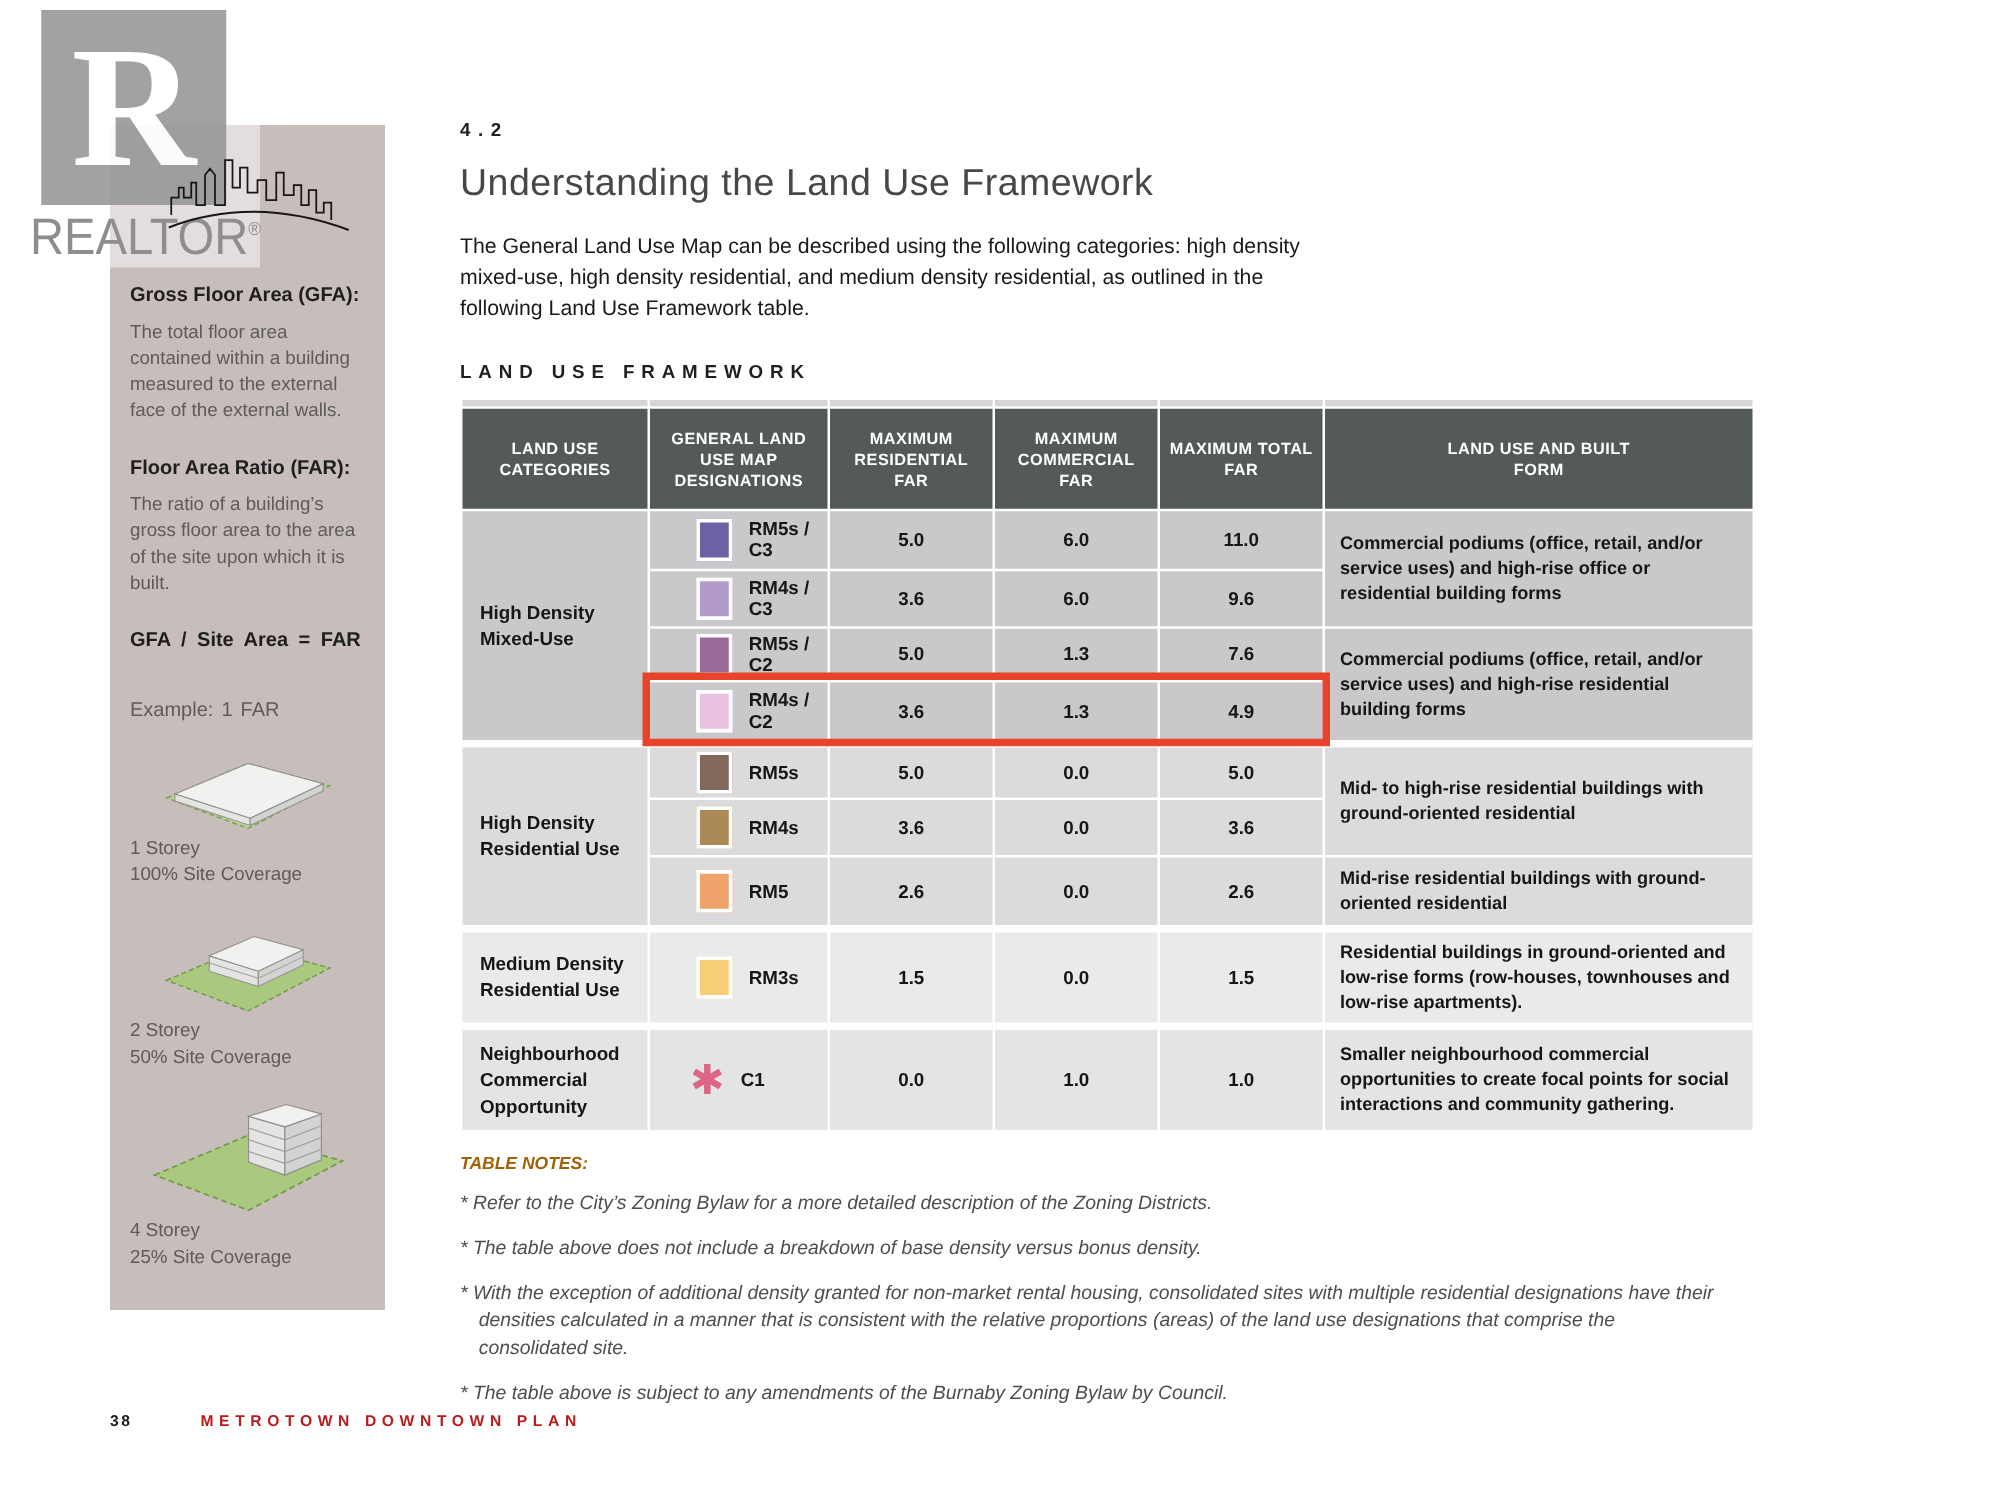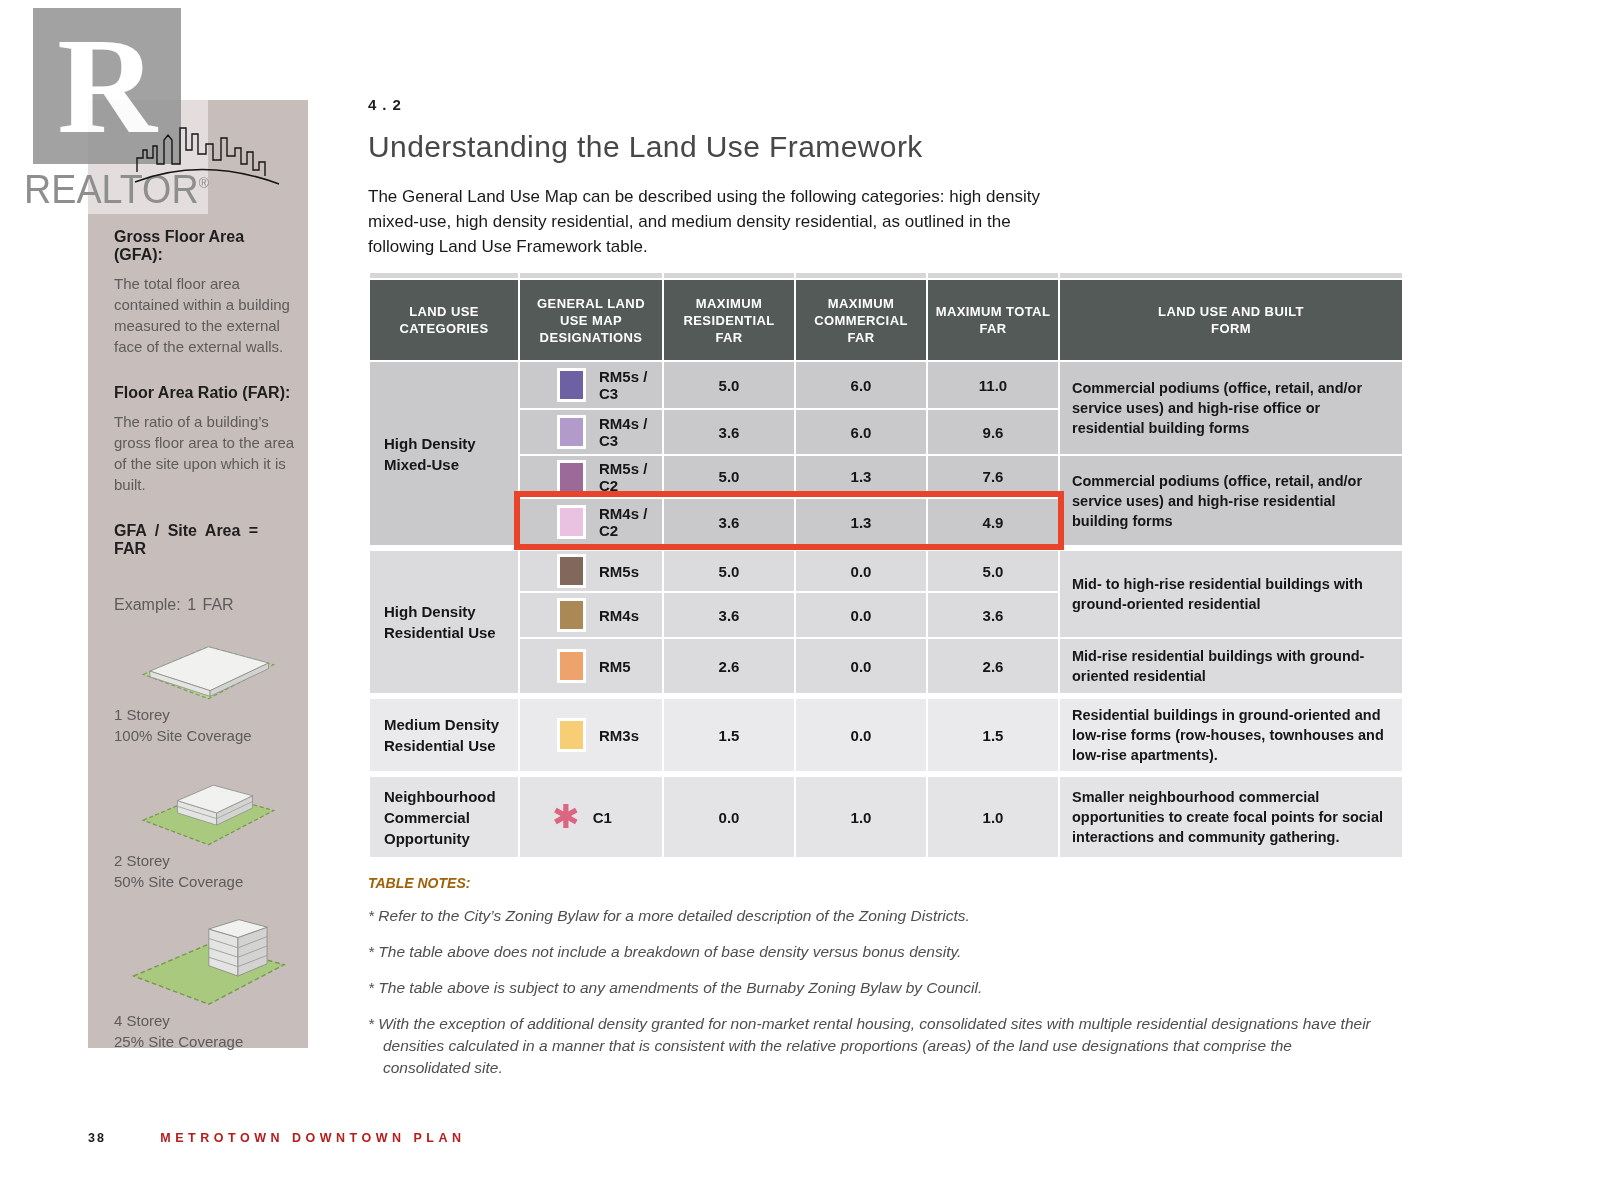--- a/index.html
+++ b/index.html
@@ -6,21 +6,21 @@
   body {
     width:1600px; height:1200px; position:relative; overflow:hidden;
     background:#ffffff; font-family:"Liberation Sans", sans-serif;
     -webkit-font-smoothing:antialiased;
   }
 
   
   .sidebar {
     position:absolute; left:88px; top:100px; width:220px; height:948px;
     background:var(--sidebar-bg,#c7bdbb); box-sizing:border-box;
-    padding:128px 12px 0 26px;
+    padding:128px 12px 0 16px;
   }
   .sb-heading { font-size:16px; font-weight:bold; color:#1e1e1e; margin:0 0 9px 0; }
   .sb-body { font-size:15px; line-height:21px; color:#5d5b5b; margin:0 0 27px 0; }
   .sb-formula { font-size:16px; font-weight:bold; color:#1e1e1e; margin:6px 0 38px 0; word-spacing:4px; }
   .sb-example { font-size:16px; color:#5d5b5b; margin:0 0 10px 0; word-spacing:2px; }
   .diagram { margin:0 0 22px 0; }
   .diagram svg { display:block; margin-left:4px; }
   .diagram .cap { font-size:15px; line-height:21px; color:#5d5b5b; margin-top:2px; }
   .lot  { fill:var(--lot-green,#a9c97f); stroke:#76994e; stroke-width:1.5; stroke-dasharray:5,3; }
   .lot1 { fill:var(--lot-green-light,#b7d295); stroke:#7d9f58; stroke-width:1.5; stroke-dasharray:5,3; }
@@ -149,20 +149,21 @@
 </div>
 <svg class="skyline" width="148" height="72" viewBox="0 0 148 72">
   <path d="M4,54 L4,40 L10,40 L10,32 L14,32 L14,40 L20,40 L20,28 L24,28 L24,46 L31,46 L31,22 L35,17 L39,22 L39,46 L47,46 L47,10 L53,10 L53,32 L59,32 L59,16 L65,16 L65,36 L73,36 L73,26 L80,26 L80,42 L88,42 L88,20 L94,20 L94,38 L102,38 L102,30 L108,30 L108,46 L114,46 L114,34 L120,34 L120,52 L126,52 L126,44 L132,44 L132,58" fill="none" stroke="#161616" stroke-width="1.4"></path>
   <path d="M2,64 Q70,38 146,66" fill="none" stroke="#161616" stroke-width="1.6"></path>
 </svg>
 
 <div class="main">
   <div class="kicker">4.2</div>
   <h1 class="page-title">Understanding the Land Use Framework</h1>
   <p class="intro">The General Land Use Map can be described using the following categories: high density mixed-use, high density residential, and medium density residential, as outlined in the following Land Use Framework table.</p>
+  <div class="table-title">LAND USE FRAMEWORK</div>
 
   <div class="table-wrap">
     <table class="framework">
       <colgroup>
         <col style="width:148px">
           <col style="width:142px">
           <col style="width:130px">
         <col style="width:130px">
           <col style="width:130px">
           <col style="width:342px">
@@ -301,21 +302,21 @@
       </tr>
       </tbody>
     </table>
     <div class="highlight"></div>
   </div>
 
   <div class="notes">
     <div class="notes-heading">TABLE NOTES:</div>
     <p class="note">* Refer to the City’s Zoning Bylaw for a more detailed description of the Zoning Districts.</p>
     <p class="note">* The table above does not include a breakdown of base density versus bonus density.</p>
+    <p class="note">* With the exception of additional density granted for non-market rental housing, consolidated sites with multiple residential designations have their densities calculated in a manner that is consistent with the relative proportions (areas) of the land use designations that comprise the consolidated site.</p>
     <p class="note">* The table above is subject to any amendments of the Burnaby Zoning Bylaw by Council.</p>
-    <p class="note">* With the exception of additional density granted for non-market rental housing, consolidated sites with multiple residential designations have their densities calculated in a manner that is consistent with the relative proportions (areas) of the land use designations that comprise the consolidated site.</p>
   </div>
 </div>
 
 <div class="footer">
   <span class="page-num">38</span>
   <span class="doc-title">METROTOWN DOWNTOWN PLAN</span>
 </div>
 
 </body></html>

